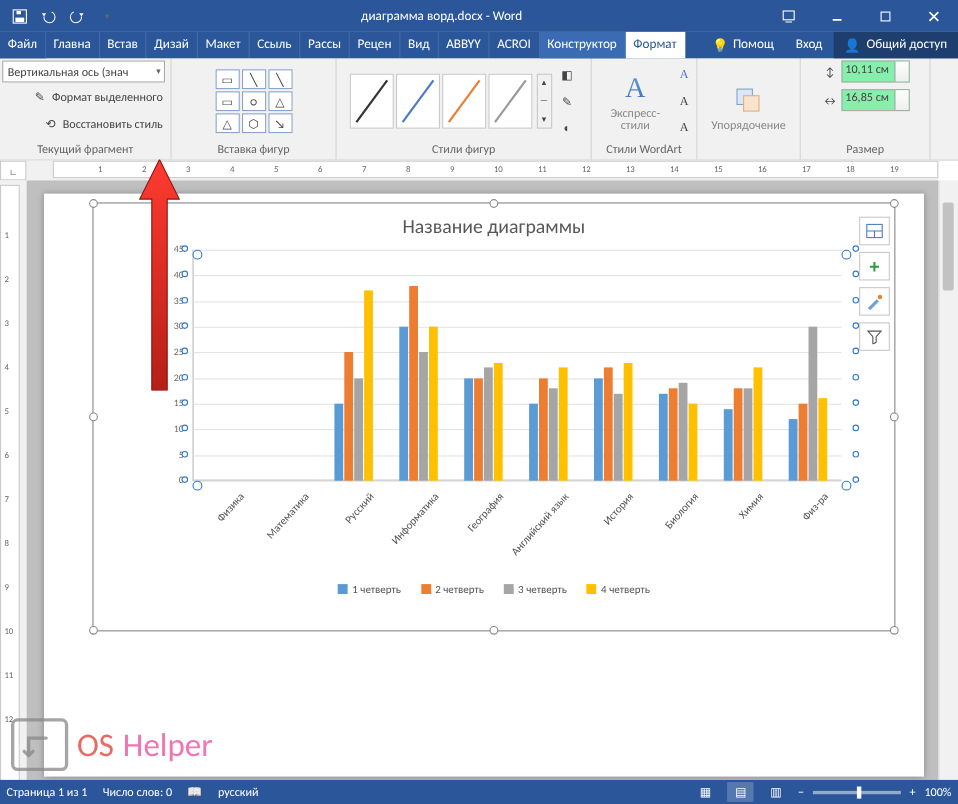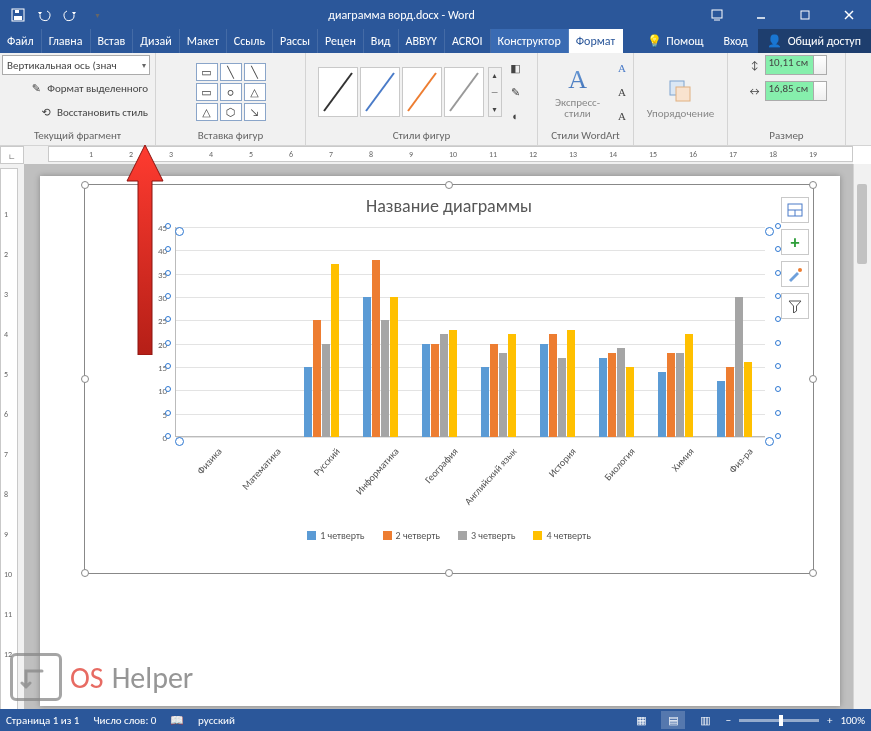--- a/index.html
+++ b/index.html
@@ -542,21 +542,21 @@
   <path d="M20 0 L38 36 L27 36 L27 210 L13 210 L13 36 L2 36 Z" fill="url(#rg)" stroke="#8a1510" stroke-width="1"></path>
 </svg>
 
 <div class="watermark">
   <div class="wm-box">
       <svg width="32" height="32">
         <path d="M6 26 L6 10 L22 10 M6 26 L2 22 M6 26 L10 22" fill="none" stroke="#888" stroke-width="3" stroke-linecap="round"></path>
       </svg>
     </div>
   <span style="font-size:30px;font-weight:300;color:#e03a2f">OS</span>
-  <span style="font-size:30px;font-weight:300;color:#737373">Helper</span>
+  <span style="font-size:30px;font-weight:300;color:#ec4899">Helper</span>
 </div>
 
 <div class="status">
   <span>Страница 1 из 1</span>
   <span>Число слов: 0</span>
   <span>📖</span>
   <span>русский</span>
   <div class="right">
     <div class="view-btn">▦</div>
     <div class="view-btn" style="background:rgba(255,255,255,.2)">▤</div>

